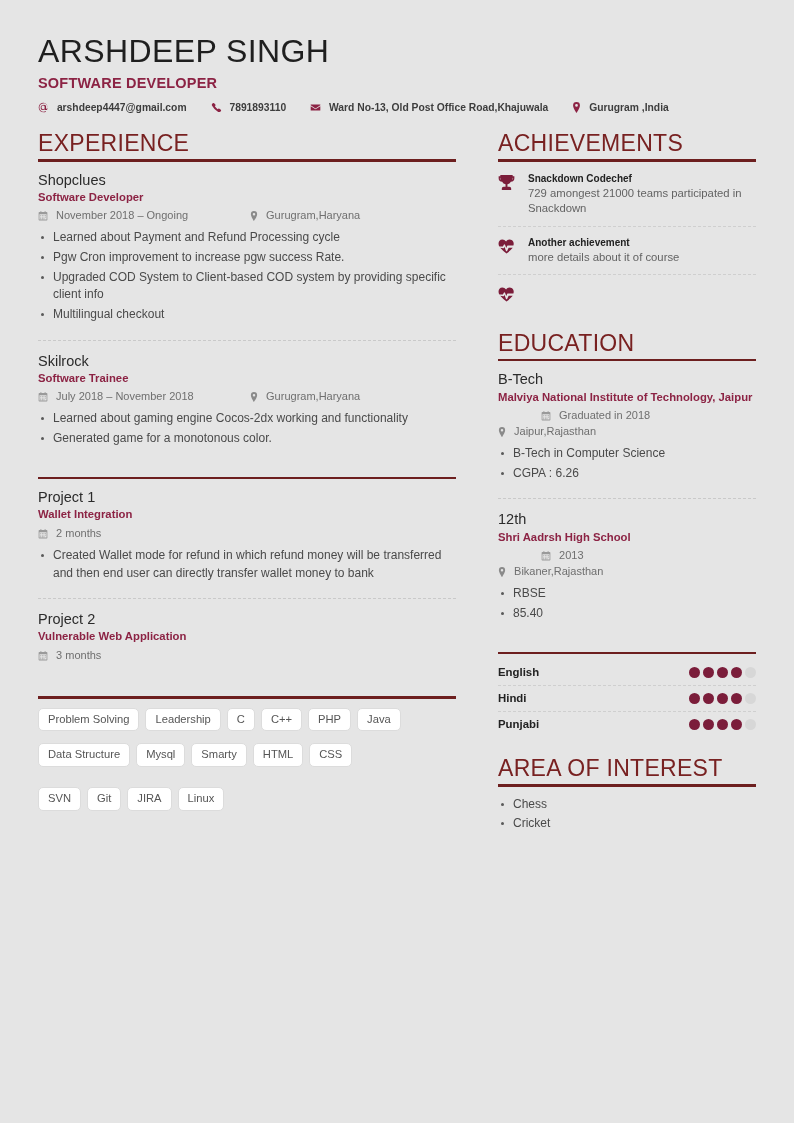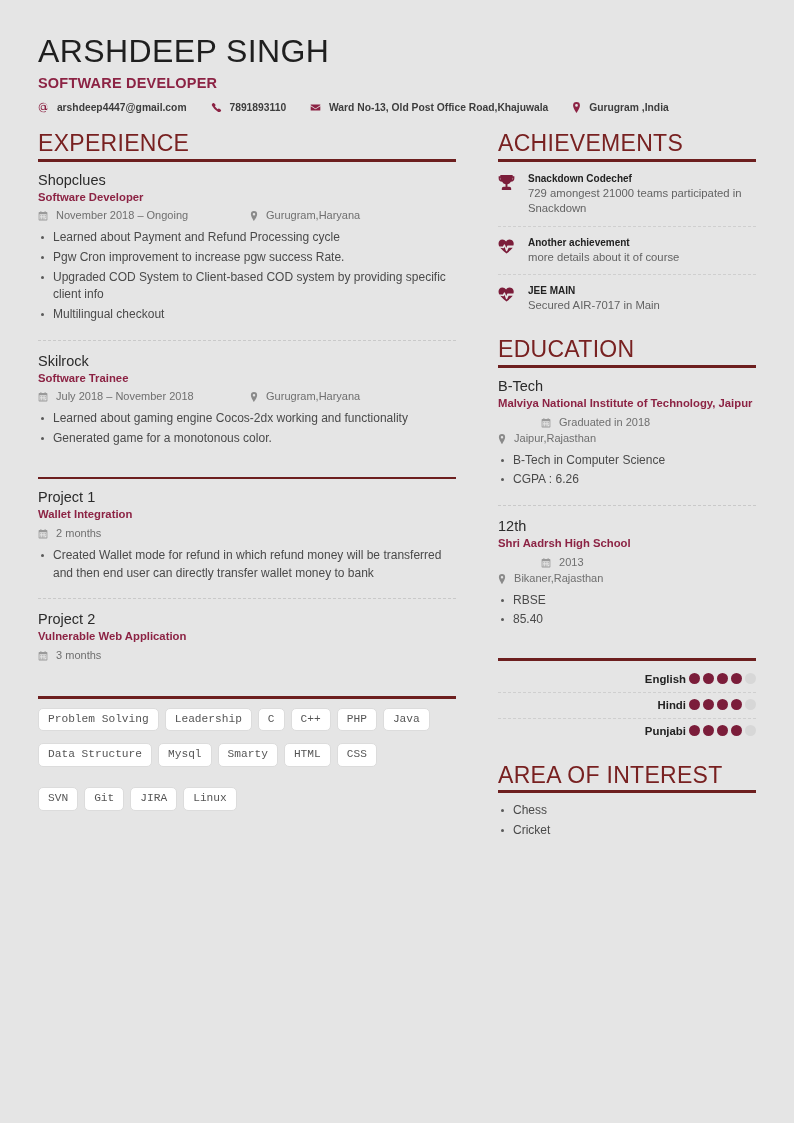--- a/index.html
+++ b/index.html
@@ -145,21 +145,21 @@
     position: absolute;
     left: 3px;
     top: 7px;
     width: 3px;
     height: 3px;
     border-radius: 50%;
     background: #5a5a5a;
   }
 
   
-  .skill-group { font-size: 0; margin-bottom: 5px; font-family: Liberation Mono, monospace; }
+  .skill-group { font-size: 0; margin-bottom: 5px; }
   .skill-group.spaced { margin-top: 13px; }
   .pill {
     display: inline-block;
     border: 1px solid #dcdcdc;
     border-radius: 5px;
     padding: 4px 9px 5px 9px;
     font-size: 11.2px;
     color: #555555;
     margin: 0 6px 7px 0;
     line-height: 1.15;
@@ -189,21 +189,21 @@
   }
   .ach-sep {
     border-top: 1px dashed #cfcfcf;
     margin: 7px 0 8px 0;
   }
 
   
   .lang-row {
     display: flex;
     align-items: center;
-    justify-content: flex-end;
+    justify-content: space-between;
     padding: 3px 0 4px 0;
   }
   .lang-name {
     font-size: 11.4px;
     font-weight: bold;
     color: #222222;
   }
   .dots { font-size: 0; white-space: nowrap; }
   .dot {
     display: inline-block;
@@ -444,24 +444,20 @@
         </div>
 
         <div class="ach-sep"></div>
 
         <div class="ach">
           <div class="ach-icon">
             <svg width="17" height="17" viewBox="0 0 16 16">
                 <path fill="currentColor" d="M4.2 1.4A4 4 0 00.5 5.5c0 1 .3 1.8.8 2.6h3.3l.9-1.8a.6.6 0 011.1 0l1.2 3 .9-2a.6.6 0 01.6-.3h5.2a4.4 4.4 0 00.3-1.5 4 4 0 00-7.2-2.4L8 3.9l-.6-.8a4 4 0 00-3.2-1.7zM2.1 9.2A28 28 0 008 14.5a28 28 0 005.9-5.3H10l-1.4 3a.6.6 0 01-1.1 0L6.1 8.3l-.5 1a.6.6 0 01-.6.3z"></path>
               </svg>
           </div>
-          <div class="ach-body">
-            <div class="ach-title">JEE MAIN</div>
-            <div class="ach-desc">Secured AIR-7017 in Main</div>
-          </div>
         </div>
       </div>
 
       <div class="sec" style="margin-top:22px;">
         <div class="sec-title">EDUCATION</div>
         <div class="sec-rule"></div>
 
         <div class="entry">
           <div class="ent-title">B-Tech</div>
           <div class="ent-sub edu-inst">Malviya National Institute of Technology, Jaipur</div>

